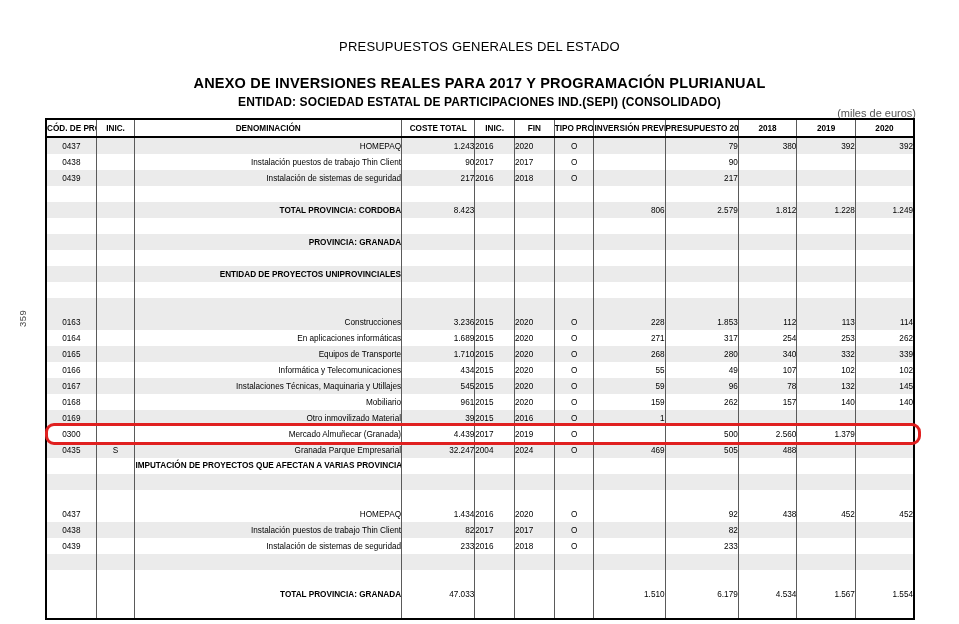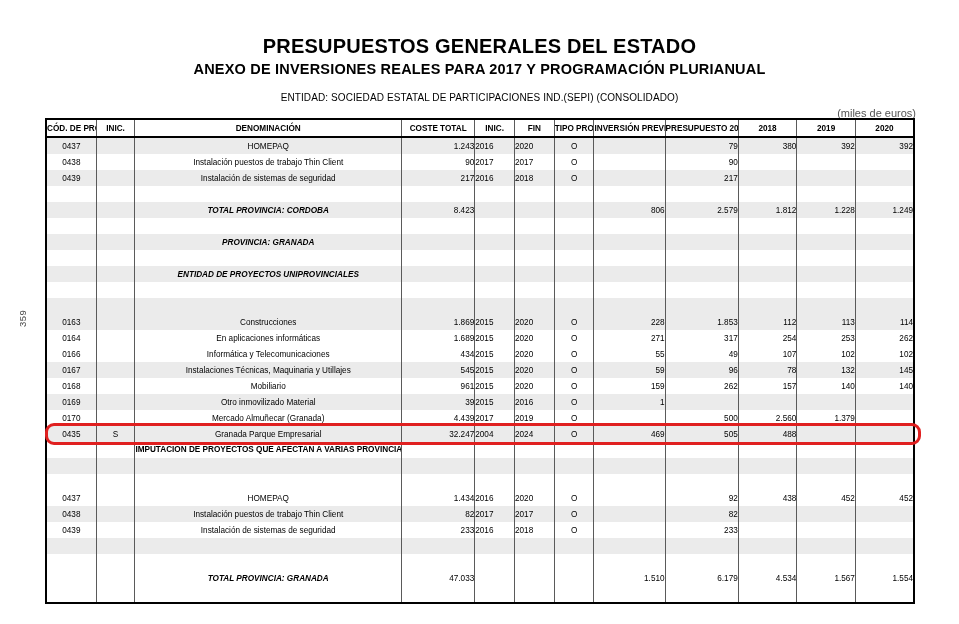--- a/index.html
+++ b/index.html
@@ -15,37 +15,37 @@
     position: relative;
     overflow: hidden;
   }
 
   
   .titles {
     padding-top: 36px;
     text-align: center;
   }
   .title-line-1 {
-    font-size: 20px;
-    font-weight: bold;
+    font-size: 13px;
+    font-weight: normal;
     letter-spacing: 0.2px;
     line-height: 21px;
   }
   .title-line-2 {
     font-size: 14.5px;
     font-weight: bold;
     letter-spacing: 0.2px;
     line-height: 21px;
-    margin-top: 2px;
+    margin-top: 16px;
   }
   .title-line-3 {
-    font-size: 10px;
-    font-weight: normal;
+    font-size: 12px;
+    font-weight: bold;
     letter-spacing: 0.1px;
-    margin-top: 12px;
+    margin-top: 1px;
   }
 
   
   .units-note {
     position: absolute;
     right: 43px;
     top: 107px;
     font-size: 11px;
     color: #555555;
   }
@@ -97,29 +97,29 @@
     white-space: normal;
   }
   thead th.first-col { border-left: none; }
   thead th.last-col  { border-right: none; }
 
   tbody tr.shade td { background: #ebebeb; }
   tbody tr.plain td { background: #ffffff; }
 
   td.c-cod   { text-align: center; margin-left: 28px; }
   td.c-sing  { text-align: center; }
-  td.c-denom { text-align: center; padding-left: 6px; }
+  td.c-denom { text-align: right; padding-left: 6px; }
   td.c-num   { text-align: right; padding-right: 5px; }
   td.c-year  { text-align: left; }
   td.c-tipo  { text-align: center; }
 
   td.first-col { border-left: none; }
   td.last-col  { border-right: none; }
 
-  .bold { font-weight: bold; font-style: italic; }
+  .bold { font-weight: bold; }
   .indent { padding-left: 24px; }
   .wrap2 {
     white-space: normal;
     line-height: 10px;
     font-weight: bold;
   }
 
   
   .red-box {
     position: absolute;
@@ -330,21 +330,21 @@
           <td class="c-num"></td>
           <td class="c-num"></td>
           <td class="c-num"></td>
           <td class="c-num"></td>
           <td class="c-num last-col"></td>
         </tr>
         <tr class="shade">
           <td class="c-cod first-col">0163</td>
           <td class="c-sing"></td>
           <td class="c-denom">Construcciones</td>
-          <td class="c-num">1.869</td>
+          <td class="c-num">3.236</td>
           <td class="c-year">2015</td>
           <td class="c-year">2020</td>
           <td class="c-tipo">O</td>
           <td class="c-num">228</td>
           <td class="c-num">1.853</td>
           <td class="c-num">112</td>
           <td class="c-num">113</td>
           <td class="c-num last-col">114</td>
         </tr>
         <tr class="plain">
@@ -354,20 +354,34 @@
           <td class="c-num">1.689</td>
           <td class="c-year">2015</td>
           <td class="c-year">2020</td>
           <td class="c-tipo">O</td>
           <td class="c-num">271</td>
           <td class="c-num">317</td>
           <td class="c-num">254</td>
           <td class="c-num">253</td>
           <td class="c-num last-col">262</td>
         </tr>
+        <tr class="shade">
+          <td class="c-cod first-col">0165</td>
+          <td class="c-sing"></td>
+          <td class="c-denom">Equipos de Transporte</td>
+          <td class="c-num">1.710</td>
+          <td class="c-year">2015</td>
+          <td class="c-year">2020</td>
+          <td class="c-tipo">O</td>
+          <td class="c-num">268</td>
+          <td class="c-num">280</td>
+          <td class="c-num">340</td>
+          <td class="c-num">332</td>
+          <td class="c-num last-col">339</td>
+        </tr>
         <tr class="plain">
           <td class="c-cod first-col">0166</td>
           <td class="c-sing"></td>
           <td class="c-denom">Informática y Telecomunicaciones</td>
           <td class="c-num">434</td>
           <td class="c-year">2015</td>
           <td class="c-year">2020</td>
           <td class="c-tipo">O</td>
           <td class="c-num">55</td>
           <td class="c-num">49</td>
@@ -411,21 +425,21 @@
           <td class="c-year">2015</td>
           <td class="c-year">2016</td>
           <td class="c-tipo">O</td>
           <td class="c-num">1</td>
           <td class="c-num"></td>
           <td class="c-num"></td>
           <td class="c-num"></td>
           <td class="c-num last-col"></td>
         </tr>
         <tr class="plain">
-          <td class="c-cod first-col">0170</td>
+          <td class="c-cod first-col">0300</td>
           <td class="c-sing"></td>
           <td class="c-denom">Mercado Almuñecar (Granada)</td>
           <td class="c-num">4.439</td>
           <td class="c-year">2017</td>
           <td class="c-year">2019</td>
           <td class="c-tipo">O</td>
           <td class="c-num"></td>
           <td class="c-num">500</td>
           <td class="c-num">2.560</td>
           <td class="c-num">1.379</td>

